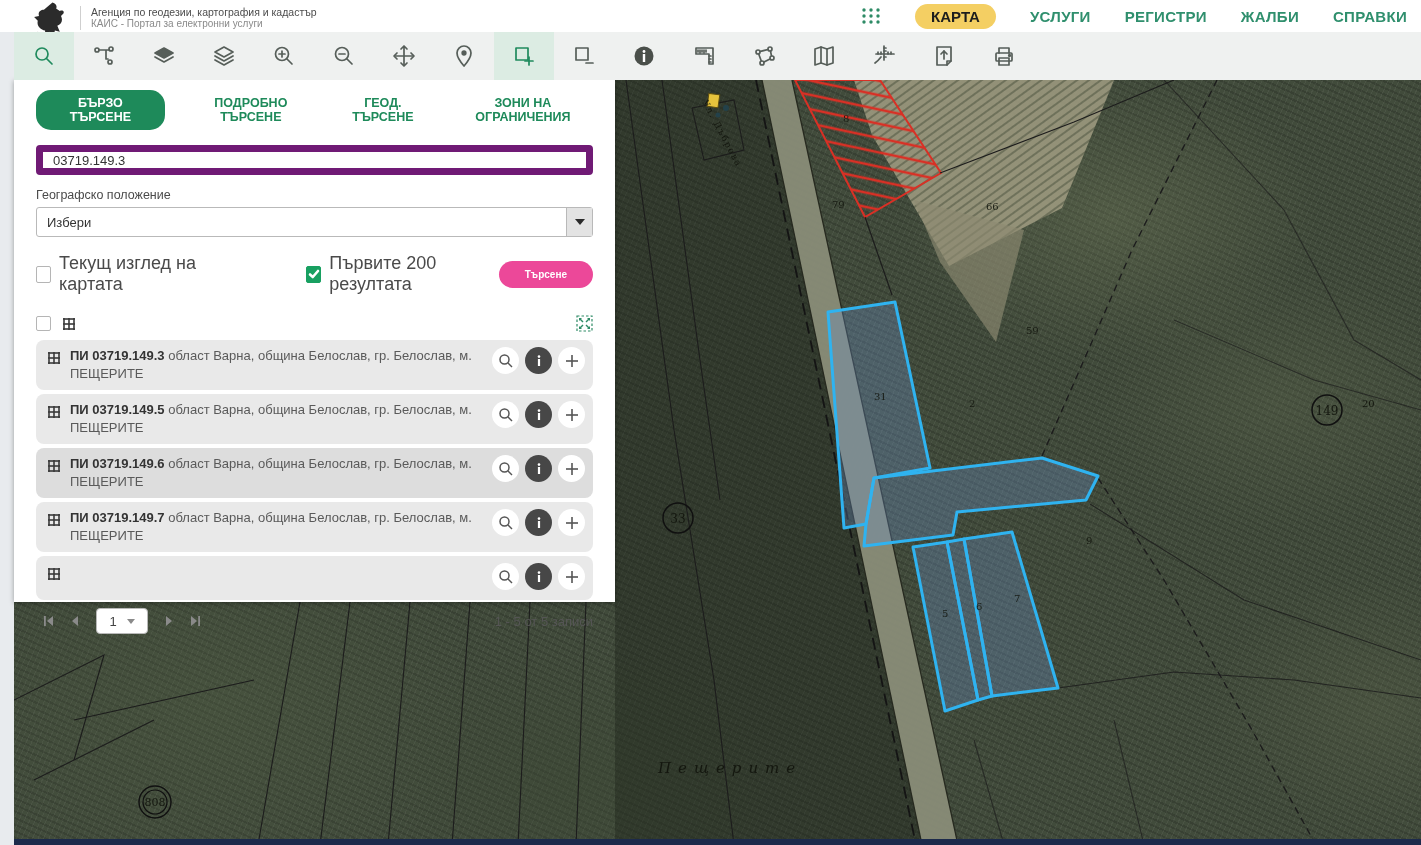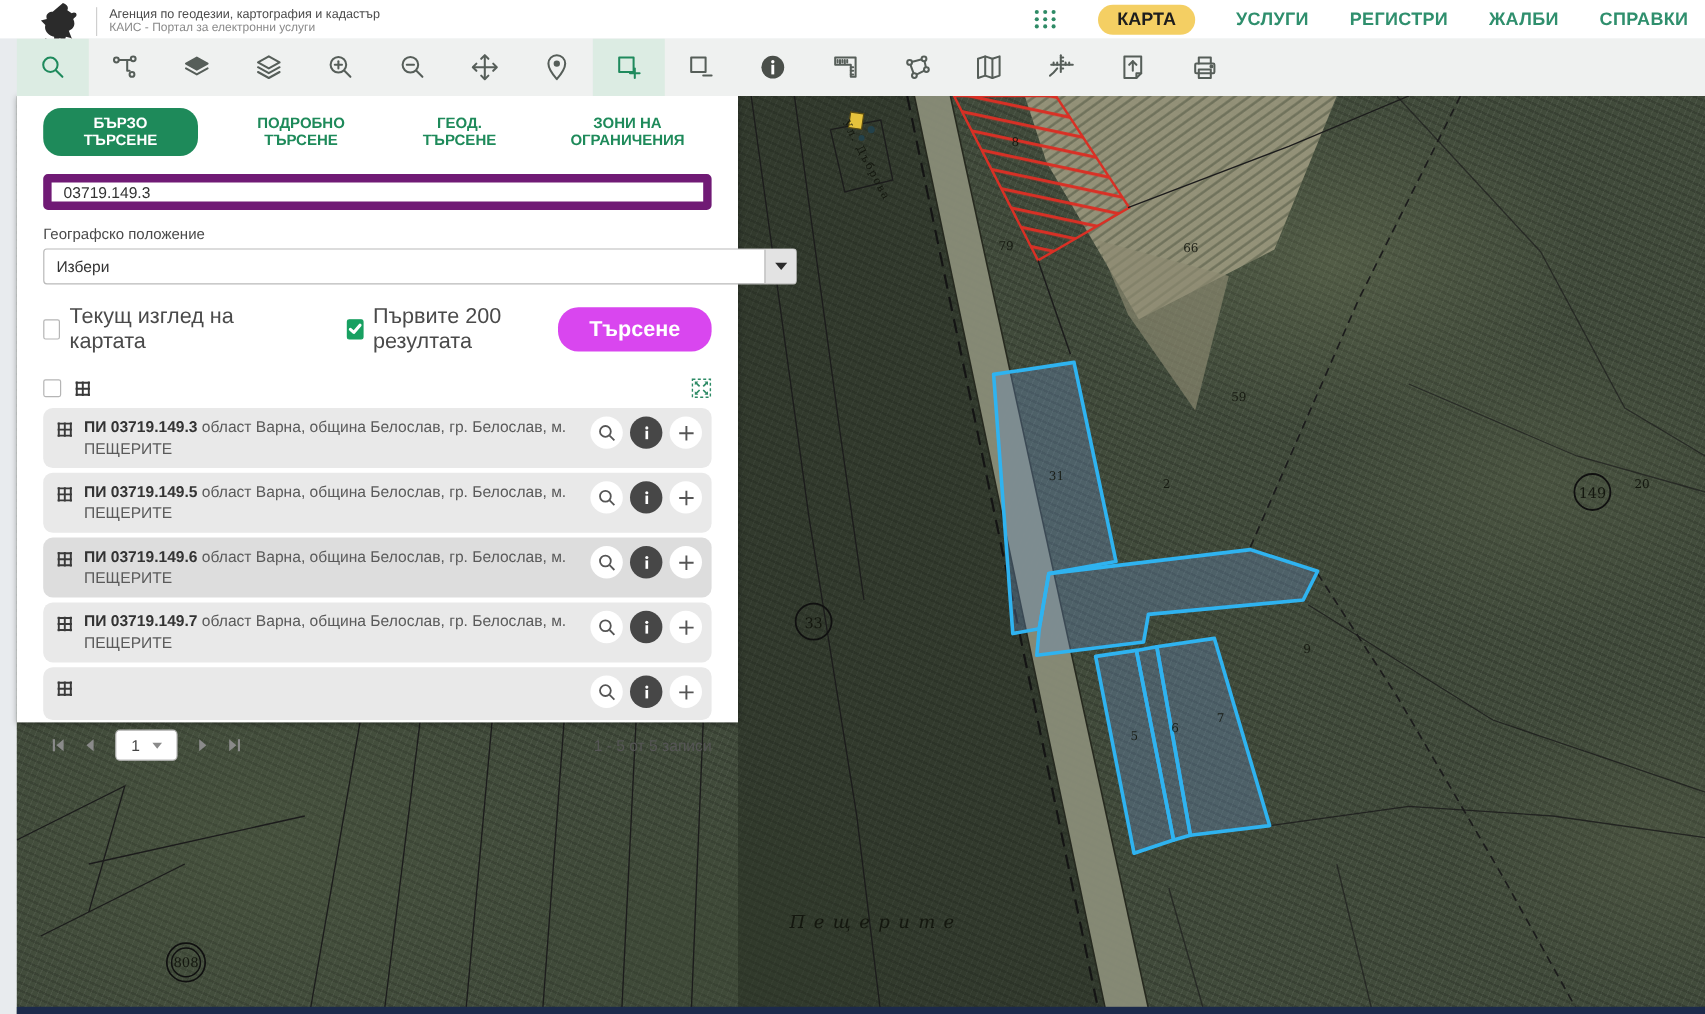--- a/index.html
+++ b/index.html
@@ -47,33 +47,33 @@
   
   .panel { position:absolute; left:14px; top:80px; width:601px; height:522px; background:#ffffff;
            box-shadow:0 1px 5px rgba(0,0,0,.35); z-index:20; padding:10px 22px 0 22px; }
   .tabs { display:flex; align-items:center; gap:24px; }
   .tab { background:none; border:none; color:#1e8a5a; font-weight:bold; font-size:12.5px; cursor:pointer;
          font-family:"Liberation Sans", sans-serif; }
   .tab.active { background:#1e8a5a; color:#ffffff; padding:6px 15px; border-radius:15px; }
   .qinput { margin-top:15px; width:557px; height:30px; border:7px solid #701a75; border-radius:4px;
             font-size:13px; color:#333; padding:0 10px; font-family:Liberation Sans, sans-serif; }
   .geo-label { margin-top:13px; font-size:12.5px; color:#4a4a4a; }
-  .select { margin-top:5px; width:628px; height:30px; border:1px solid #b9b9b9; border-radius:3px;
+  .select { margin-top:5px; width:557px; height:30px; border:1px solid #b9b9b9; border-radius:3px;
             display:flex; align-items:center; justify-content:space-between; cursor:pointer; background:#fff; }
   .select .val { font-size:13px; color:#333; padding-left:10px; }
   .select .btn { width:26px; height:28px; background:#e3e3e3; border-left:1px solid #b9b9b9;
                  display:flex; align-items:center; justify-content:center; }
   .select .btn::after { content:""; border-left:5px solid transparent; border-right:5px solid transparent;
                         border-top:6px solid #2b2b2b; }
   .opt-row { margin-top:16px; display:flex; align-items:center; }
   .cb { width:17px; height:17px; border:1px solid #b5b5b5; border-radius:2px; background:#fff; cursor:pointer; }
   .cb.checked { background:#18a061; border-color:#18a061; display:flex; align-items:center; justify-content:center; }
   .cb.checked svg { width:12px; height:12px; stroke:#fff; stroke-width:2.6; fill:none; stroke-linecap:round; stroke-linejoin:round; }
   .cb-label { font-size:18px; color:#4a4a4a; margin-left:8px; }
-  .search-btn { margin-left:auto; background:#d946ef; color:#fff; border:none; font-weight:bold; font-size:18px;
+  .search-btn { margin-left:auto; background:#ec4899; color:#fff; border:none; font-weight:bold; font-size:10px;
                 padding:8px 26px; border-radius:17px; cursor:pointer; font-family:"Liberation Sans", sans-serif; }
   .results-head { margin-top:20px; display:flex; align-items:center; gap:10px; }
   .grid-ico { width:16px; height:16px; }
   .expand-ico { margin-left:auto; width:17px; height:17px; cursor:pointer; }
   .rows { margin-top:8px; }
   .row { background:#e9e9e9; border-radius:8px; padding:7px 8px 7px 10px; margin-bottom:4px;
          display:flex; align-items:flex-start; min-height:44px; }
   .row.alt { background:#dddddd; }
   .row .grid-ico { margin-top:3px; flex:0 0 16px; }
   .row .txt { margin-left:8px; width:418px; font-size:13px; line-height:18px; color:#5a5a5a; }

